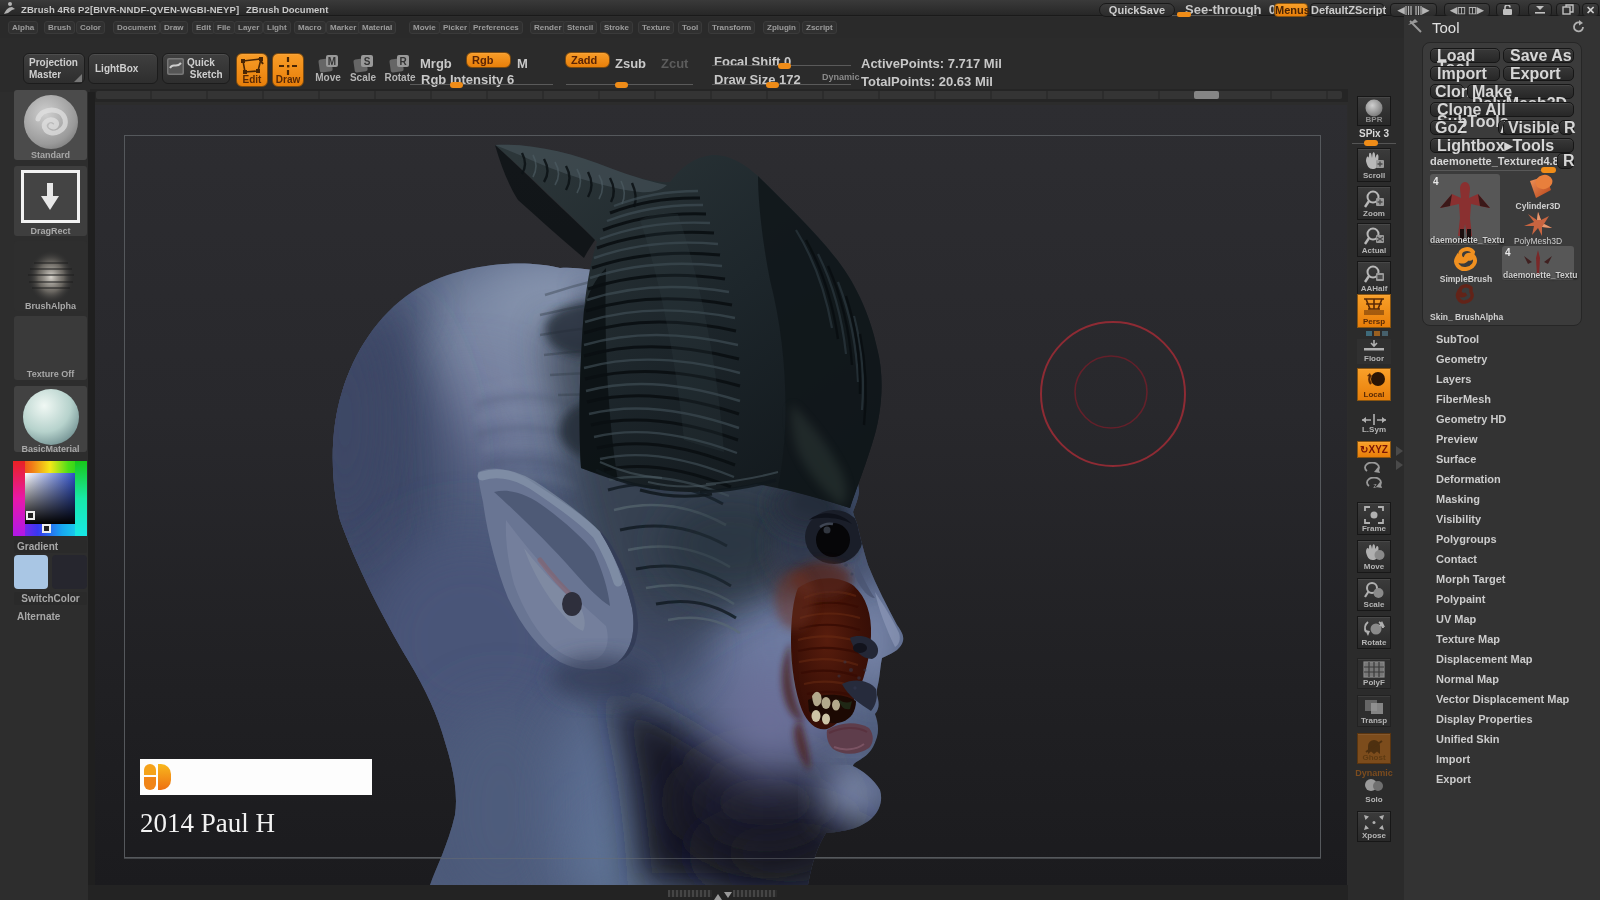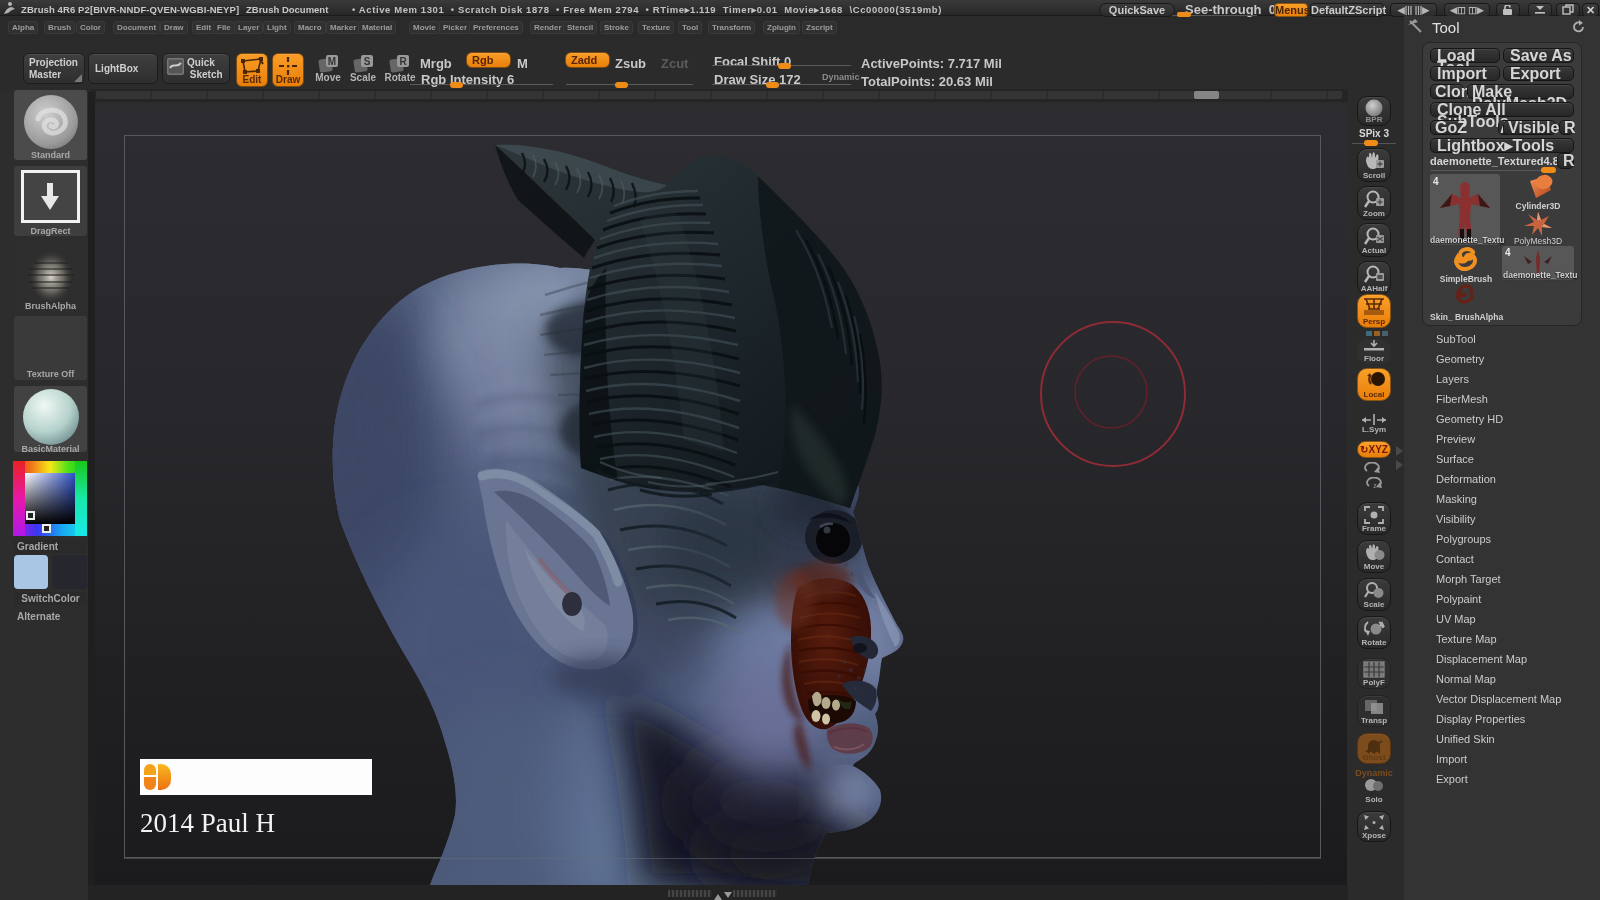--- a/index.html
+++ b/index.html
@@ -16,44 +16,43 @@
   .mitem { position:absolute; top:21px; height:13px; line-height:12px;
     background:#303030; border:1px solid #3a3a3a; border-radius:3px;
     color:#9c9c9c; font-weight:bold; font-size:8px; padding:0 3px; }
   .ticon { position:absolute; top:3px; height:14px; background:linear-gradient(#3c3c3c,#2b2b2b);
     border:1px solid #191919; border-radius:4px; color:#b8b8b8; font-weight:bold;
     font-size:9px; text-align:center; }
   .tile { position:absolute; left:14px; width:73px; background:#454545; border-radius:3px; }
   .tlab { position:absolute; left:14px; width:73px; height:12px; background:#2a2a2a;
     border-radius:2px; color:#a8a8a8; font-weight:bold; font-size:9px;
     text-align:center; line-height:12px; }
-  .sideicon { position:absolute; left:1357px; width:34px; border-radius:10px;
+  .sideicon { position:absolute; left:1357px; width:34px; border-radius:0;
     background:linear-gradient(#3b3b3b,#292929); border:1px solid #171717;
     box-shadow:inset 0 1px 0 rgba(255,255,255,.07);
     color:#b5b5b5; font-size:8px; font-weight:bold; text-align:center; }
   .sideicon .cap { position:absolute; bottom:1px; left:0; right:0; }
   .oside { background:linear-gradient(#f9a029,#e87e09); border:1px solid #8a5510; color:#5a2a06; }
   .tpbtn { position:absolute; background:linear-gradient(#383838,#272727);
     border:1px solid #161616; border-radius:5px; color:#d6d6d6; font-weight:bold;
     font-size:16px; line-height:12px; padding:1px 0 0 6px;
     box-shadow:inset 0 1px 0 rgba(255,255,255,.07); }
-  .plist { position:absolute; left:1436px; color:#cccccc; font-weight:normal; font-size:11px; }
+  .plist { position:absolute; left:1436px; color:#cccccc; font-weight:bold; font-size:11px; }
 </style>
 </head>
 <body>
 <div id="stage">
 
   <div class="abs" style="left:0;top:0;width:1600px;height:16px;background:linear-gradient(#3a3a3a,#272727);border-bottom:1px solid #1a1a1a;"></div>
   <svg class="abs" style="left:1px;top:1px" width="17" height="15" viewBox="0 0 17 15">
     <circle cx="9" cy="3" r="2" fill="#b5b5b5"></circle>
     <path d="M3 13 C5 9 7 6 11 6 L14 8 L11 9 L7 12 Z" fill="#b0b0b0"></path>
   </svg>
   <div class="lbl" style="left:21px;top:4px;font-size:9.5px;letter-spacing:0.1px;">ZBrush 4R6 P2[BIVR-NNDF-QVEN-WGBI-NEYP]</div>
   <div class="lbl" style="left:246px;top:4px;font-size:9.5px;">ZBrush Document</div>
-  <div class="lbl" style="left:352px;top:4px;font-size:9.5px;letter-spacing:0.6px;color:#c2c2c2;">• Active Mem 1301 &nbsp;• Scratch Disk 1878 &nbsp;• Free Mem 2794 &nbsp;• RTime▸1.119 &nbsp;Timer▸0.01 &nbsp;Movie▸1668 &nbsp;\Cc00000(3519mb)</div>
   <div class="ticon" style="left:1099px;width:76px;border-radius:8px;line-height:13px;font-size:11px;color:#cccccc;">QuickSave</div>
   <div class="lbl" style="left:1185px;top:2px;">See-through&nbsp;&nbsp;0</div>
   <div class="abs" style="left:1172px;top:15px;width:85px;height:1px;background:#555;"></div>
   <div class="abs" style="left:1177px;top:12px;width:14px;height:5px;background:#ef8c18;border-radius:2px;"></div>
   <div class="ticon" style="left:1274px;width:34px;line-height:13px;font-size:11px;background:linear-gradient(#f9a029,#e87e09);border:1px solid #8a5510;color:#4a2404;">Menus</div>
   <div class="ticon" style="left:1310px;width:74px;line-height:13px;font-size:11px;color:#cccccc;">DefaultZScript</div>
   <div class="ticon" style="left:1390px;width:47px;color:#b5b5b5;line-height:12px;">◀|||&nbsp;|||▶</div>
   <div class="ticon" style="left:1444px;width:46px;color:#b5b5b5;line-height:12px;">◀◫&nbsp;◫▶</div>
   <div class="ticon" style="left:1496px;width:24px;"></div>
   <svg class="abs" style="left:1502px;top:5px" width="12" height="10" viewBox="0 0 12 10">

